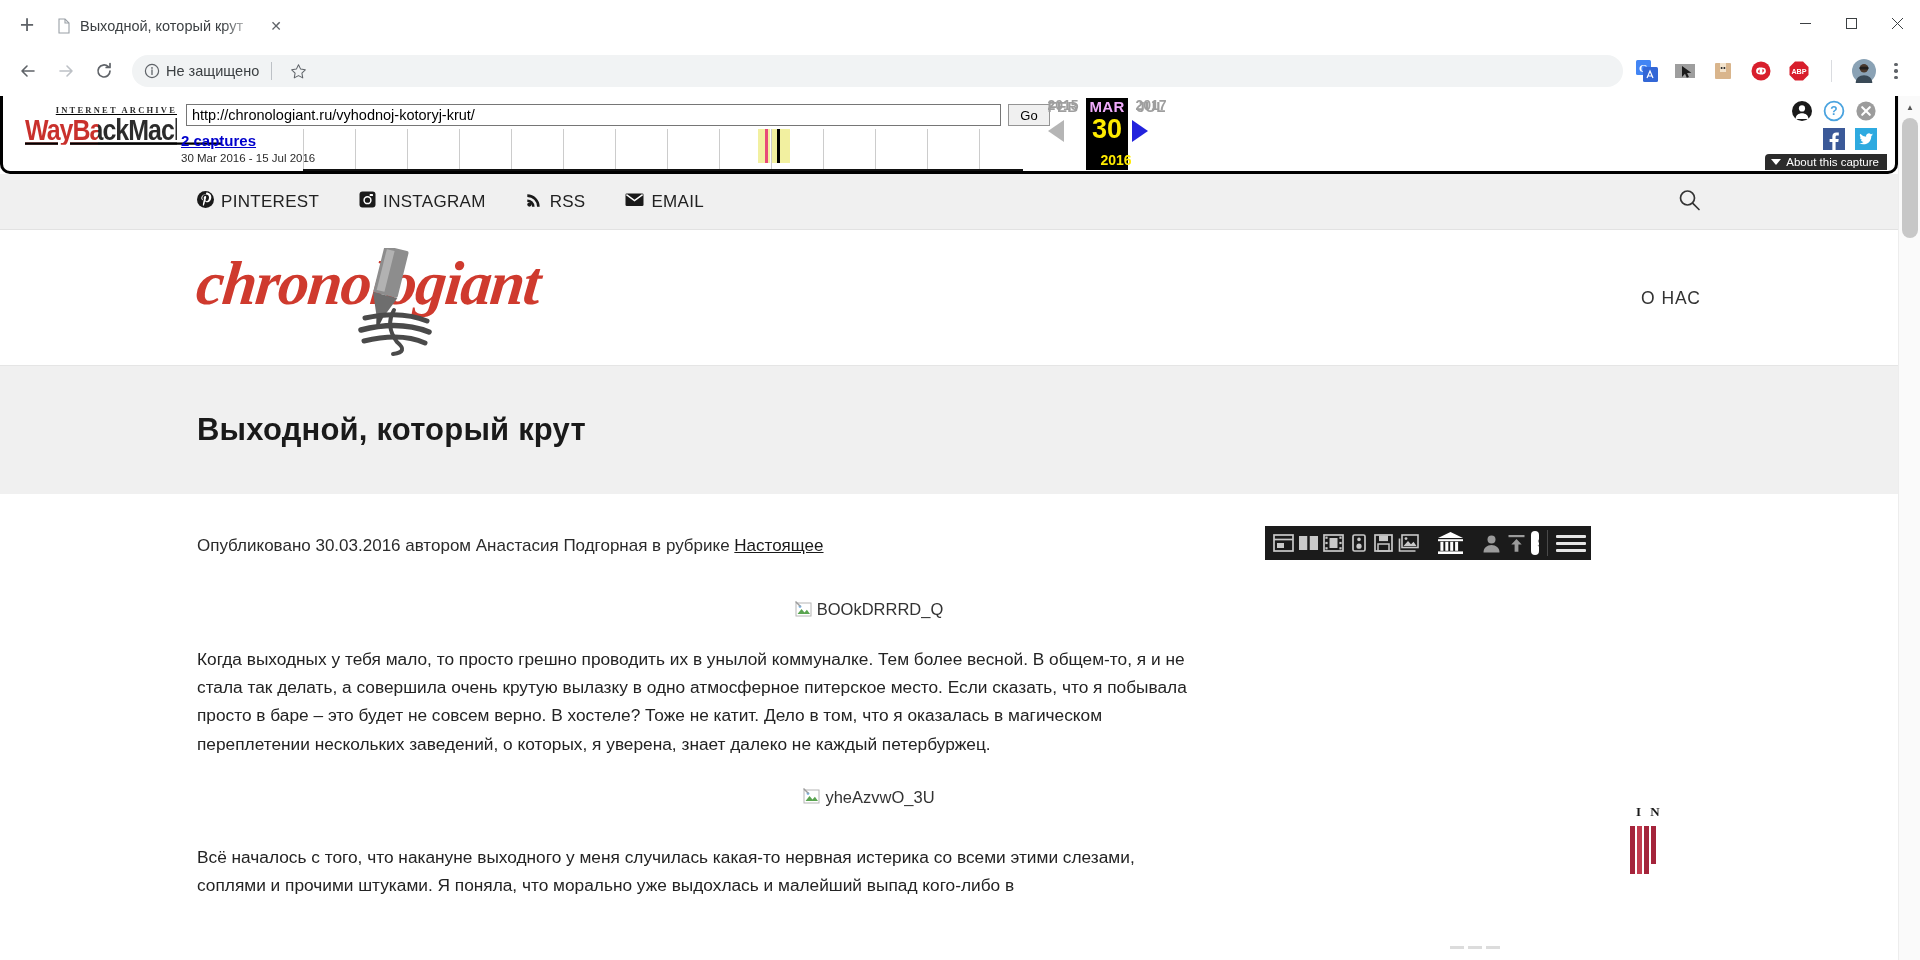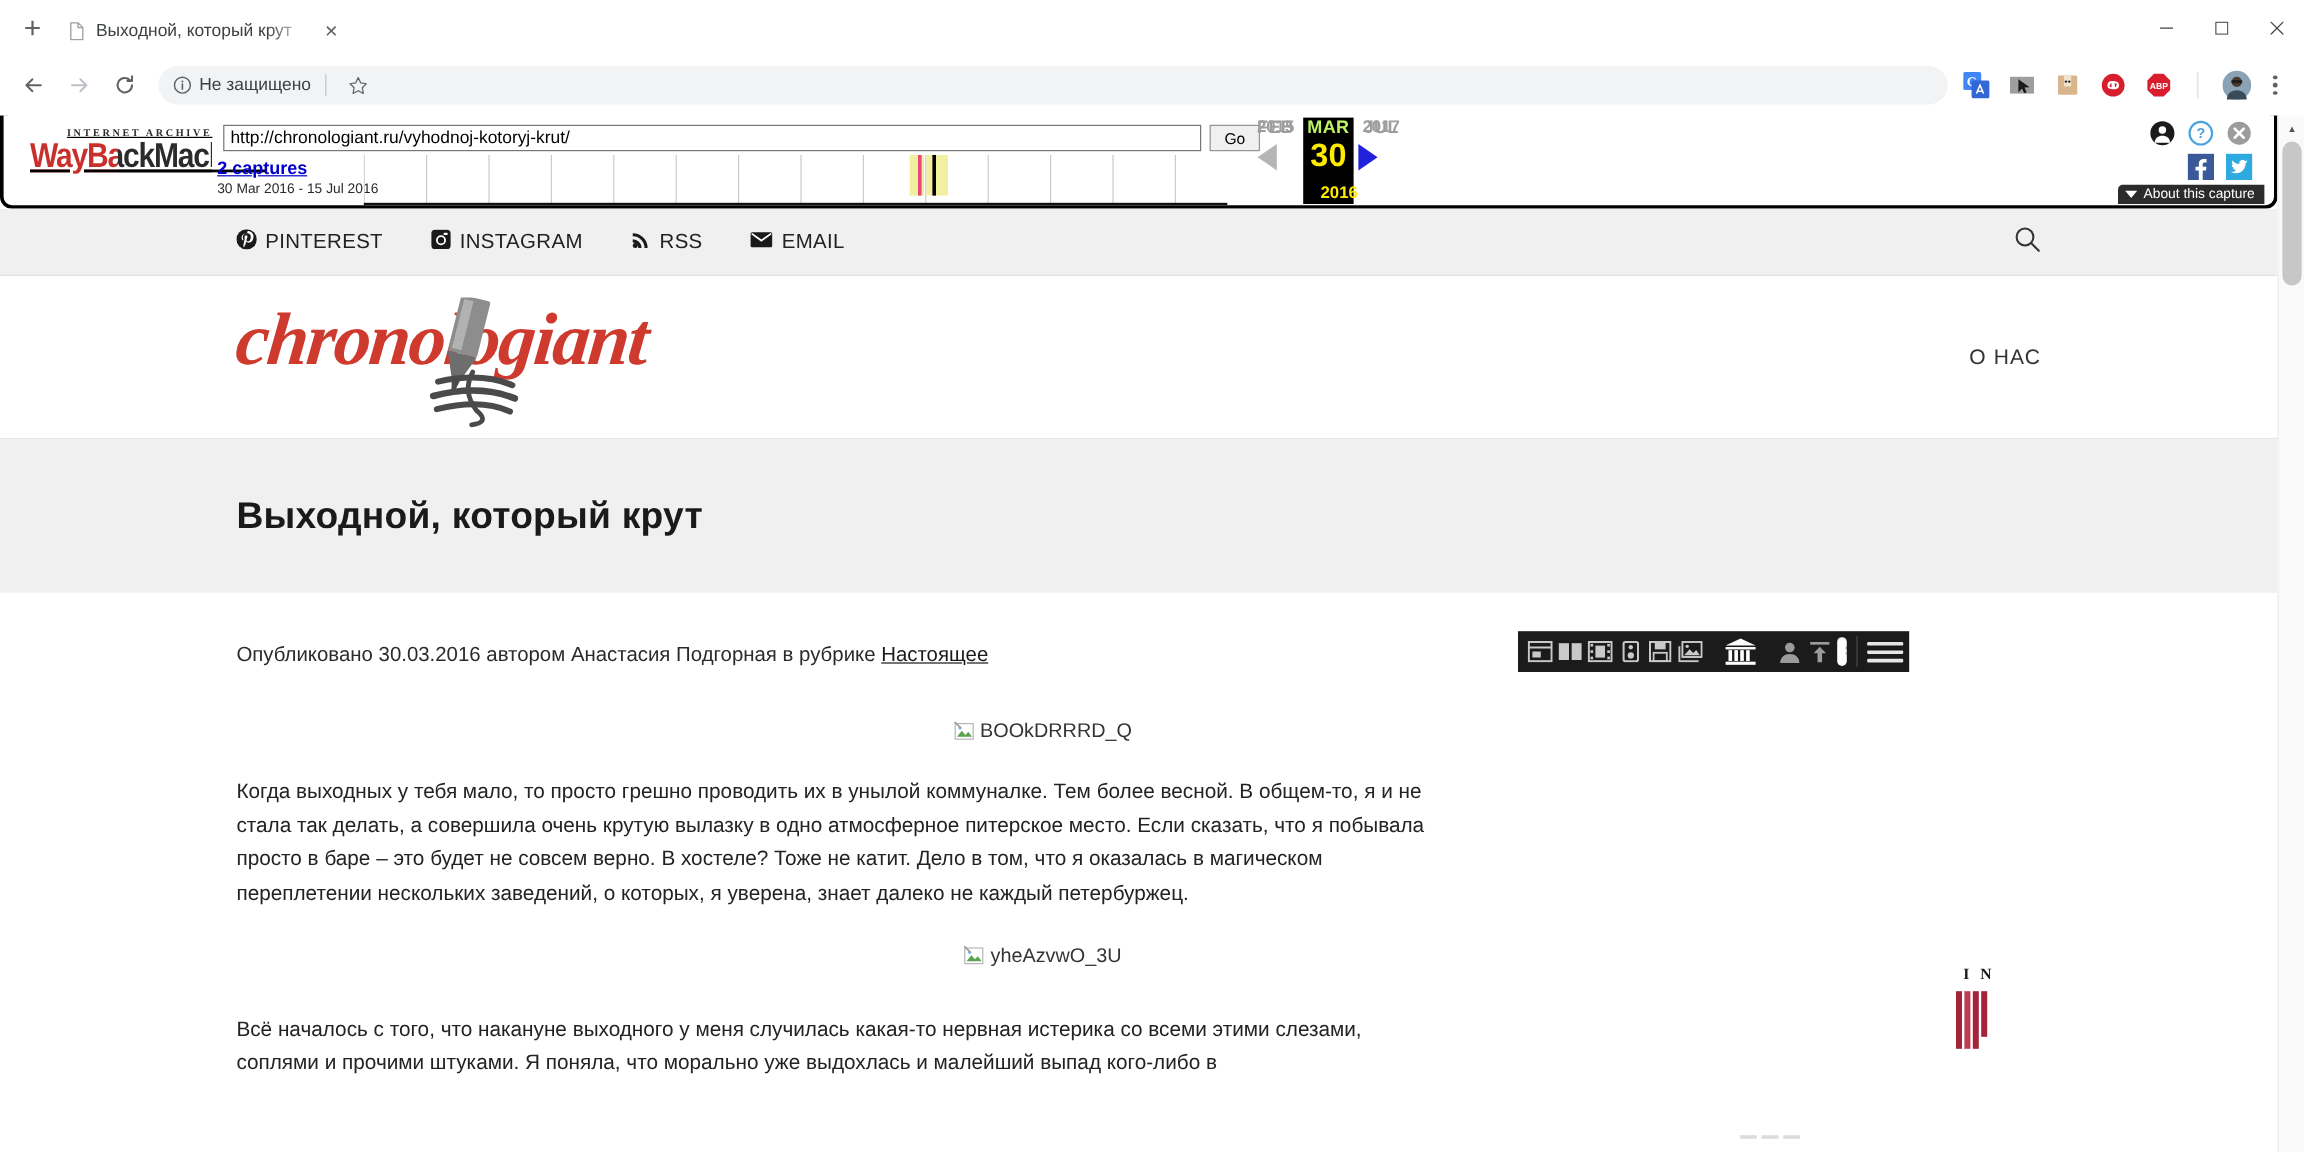--- a/index.html
+++ b/index.html
@@ -135,21 +135,21 @@
   .tl-base { position:absolute; left:0; bottom:0; width:720px; height:2px; background:#111; }
   .wb-dates {
     position:absolute; left:1037px; top:2px; width:110px; height:72px;
   }
   .dcol { position:absolute; top:0; text-align:center; }
   .dcol .mon { font-size:15px; font-weight:bold; letter-spacing:0.3px; }
   .dcol .yr  { font-size:14px; font-weight:bold;margin-top:11px; }
   .dcol.prev { left:0; width:46px; color:#9e9e9e; }
   .dcol.cur  { left:46px; width:42px; background:#000; height:72px; }
   .dcol.next { left:88px; width:46px; color:#9e9e9e; }
-  .dcol.cur .mon { color:#bef264; }
+  .dcol.cur .mon { color:#f0abfc; }
   .dcol.cur .day { color:#ffeb00; font-size:27px; font-weight:bold; line-height:28px; }
   .dcol.cur .yr  { color:#ffeb00; }
   .arrow-l { position:absolute; left:8px; top:22px; width:0; height:0;
              border-top:11px solid transparent; border-bottom:11px solid transparent;
              border-right:16px solid #b5b5b5; cursor:pointer; }
   .arrow-r { position:absolute; left:92px; top:22px; width:0; height:0;
              border-top:11px solid transparent; border-bottom:11px solid transparent;
              border-left:16px solid #2222dd; cursor:pointer; }
   .wb-right { position:absolute; right:8px; top:4px; width:96px; height:70px; }
   .wbicon { position:absolute; width:22px; height:22px; cursor:pointer; }

